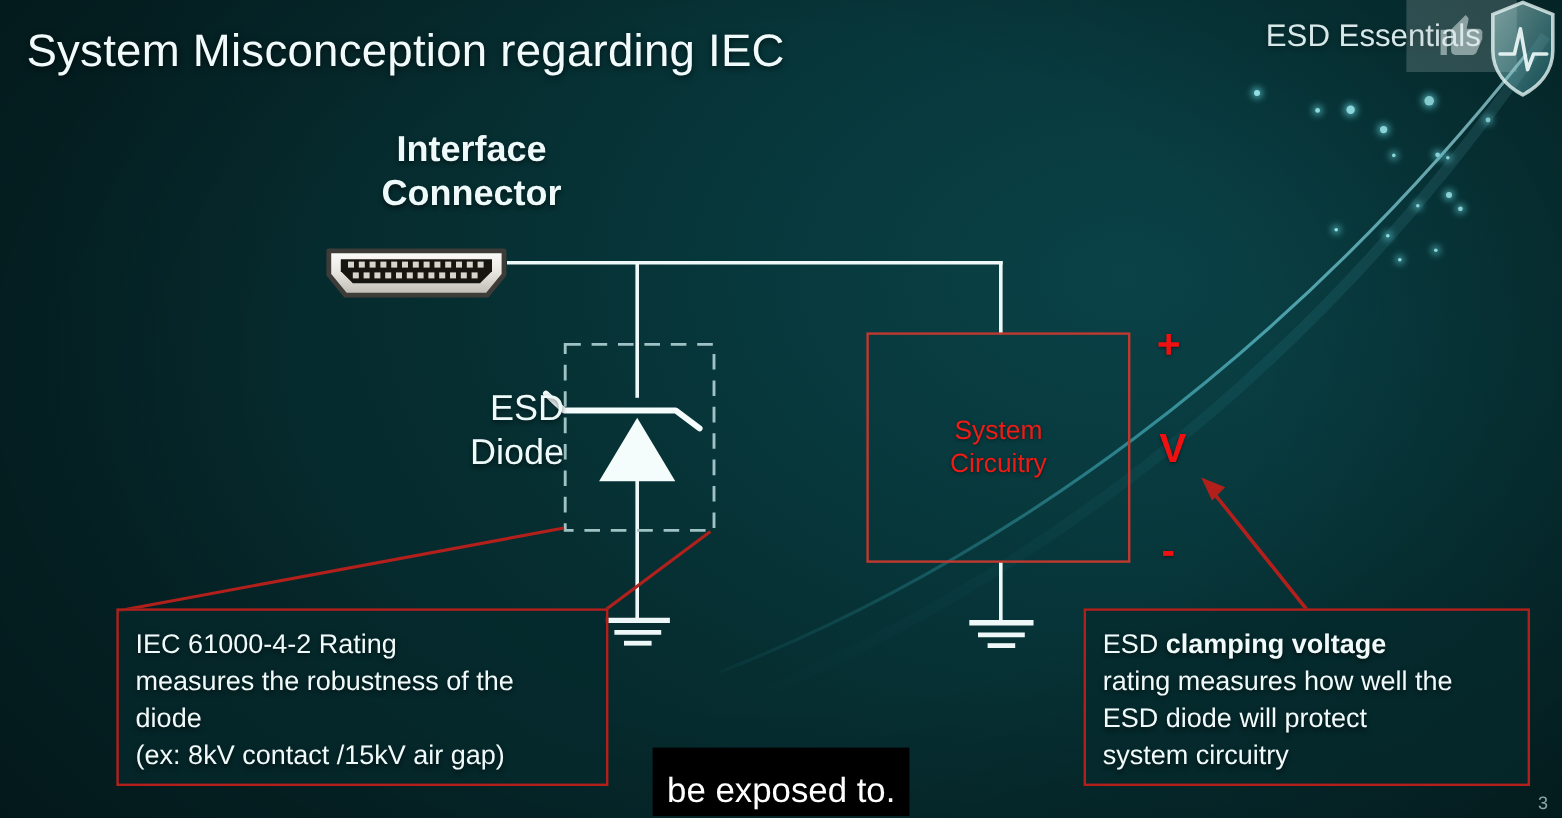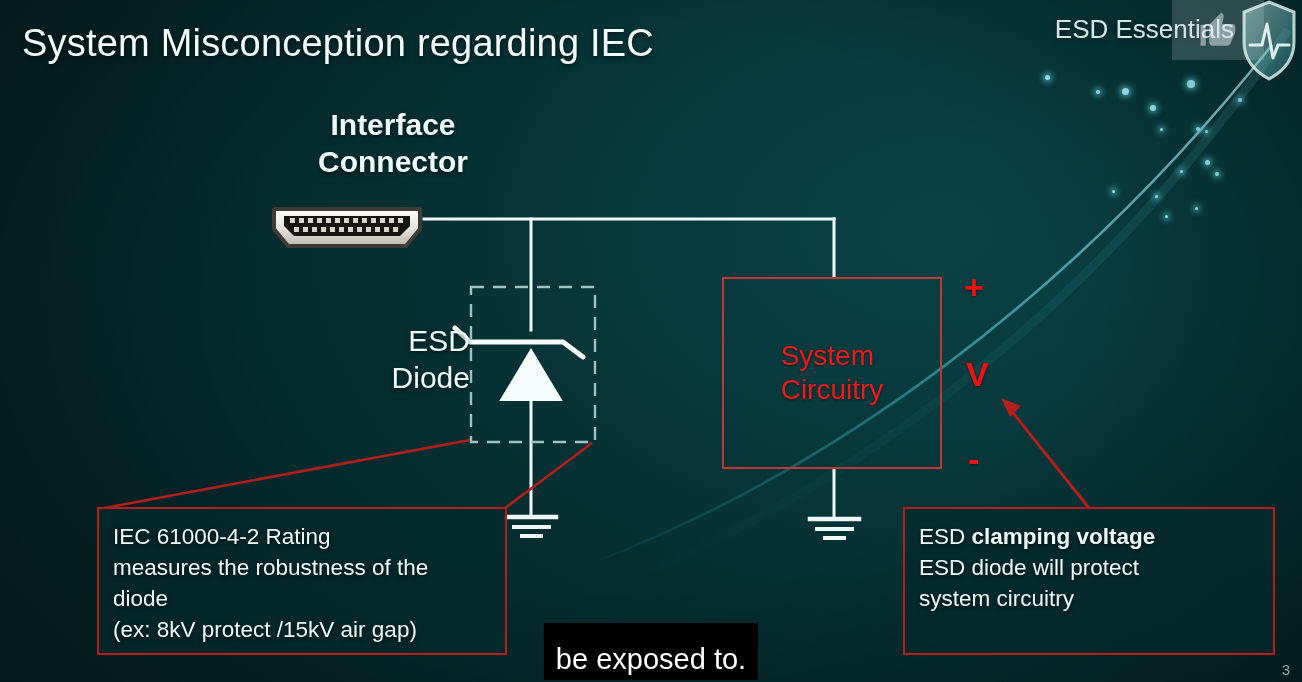--- a/index.html
+++ b/index.html
@@ -103,22 +103,23 @@
     position: absolute;
     left: 722px; top: 277px;
     width: 220px; height: 192px;
     border: 2px solid #c0392f;
     display: flex; flex-direction: column;
     align-items: center; justify-content: center;
     box-sizing: border-box;
   }
   .sys-box-text {
     color: #ef1b16;
-    font-size: 28px;
+    font-size: 22px;
     line-height: 1.22;
+    text-align: center;
     white-space: pre-line;
     text-shadow: 0 1px 3px rgba(0,0,0,0.5);
   }
 
   
   .vmark {
     position: absolute;
     color: #ef1111;
     font-size: 34px;
     font-weight: bold;
@@ -323,25 +324,26 @@
   </div>
 
   <div class="vmark vmark-plus">+</div>
   <div class="vmark vmark-v">V</div>
   <div class="vmark vmark-minus">-</div>
 
   <div class="callout callout-left">
     <p>IEC 61000-4-2 Rating</p>
     <p>measures the robustness of the</p>
     <p>diode</p>
-    <p>(ex: 8kV protect /15kV air gap)</p>
+    <p>(ex: 8kV contact /15kV air gap)</p>
   </div>
 
   <div class="callout callout-right">
     <p><span>ESD </span><b>clamping voltage</b></p>
+    <p>rating measures how well the</p>
     <p>ESD diode will protect</p>
     <p>system circuitry</p>
   </div>
 
   <div class="caption">be exposed to.</div>
 
   <div class="page-num">3</div>
 
 </div>
 

